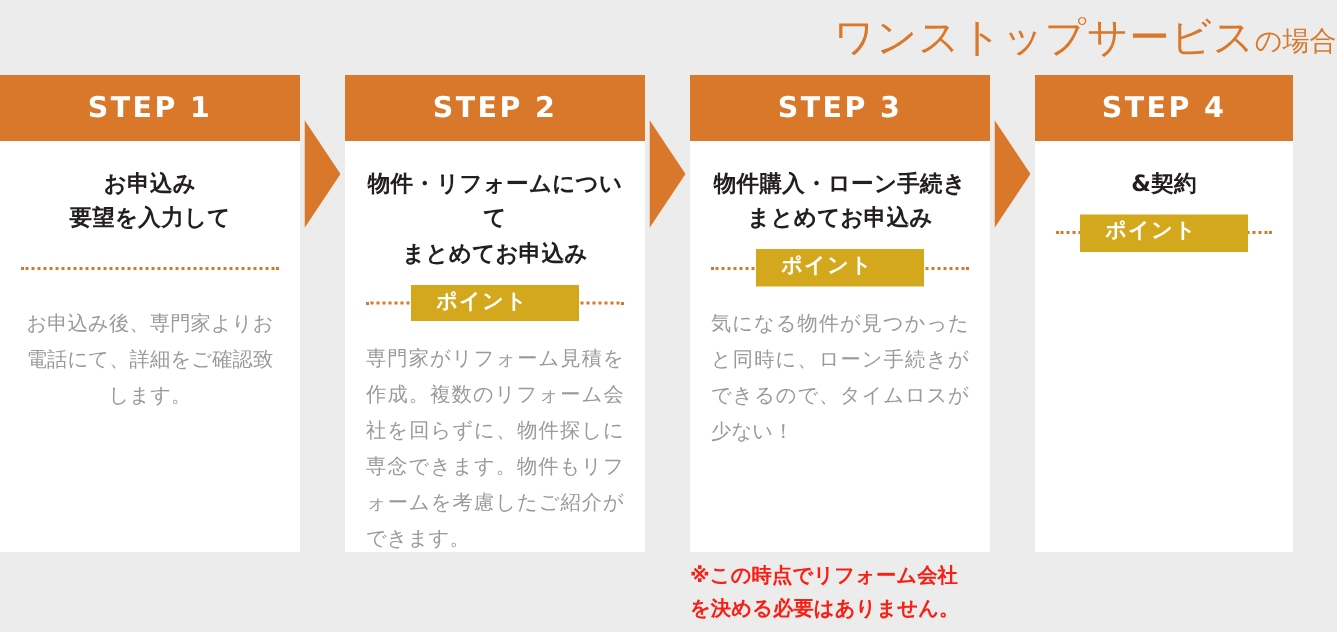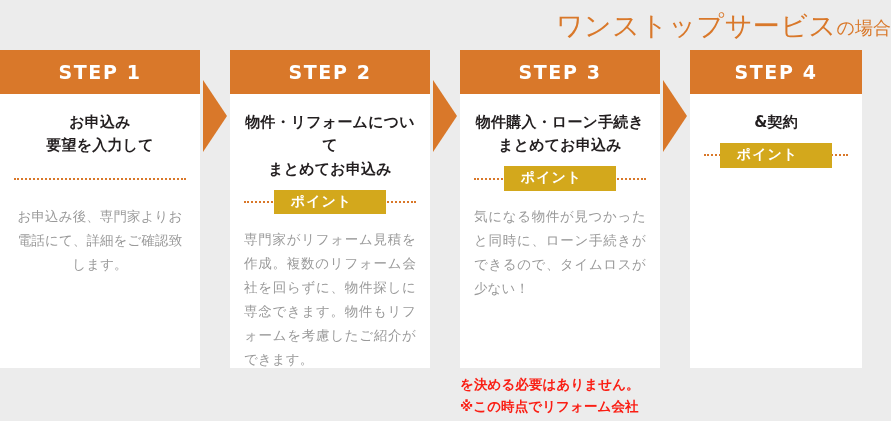--- a/index.html
+++ b/index.html
@@ -237,15 +237,15 @@
       <div class="divider-band">
         <div class="dotted-rule"></div>
         <span class="point-badge">ポイント</span>
       </div>
     </div>
   </div>
 
 </div>
 
 <div id="footnote">
+  <div>※この時点でリフォーム会社</div>
   <div>を決める必要はありません。</div>
-  <div>※この時点でリフォーム会社</div>
 </div>
 
 </body></html>

